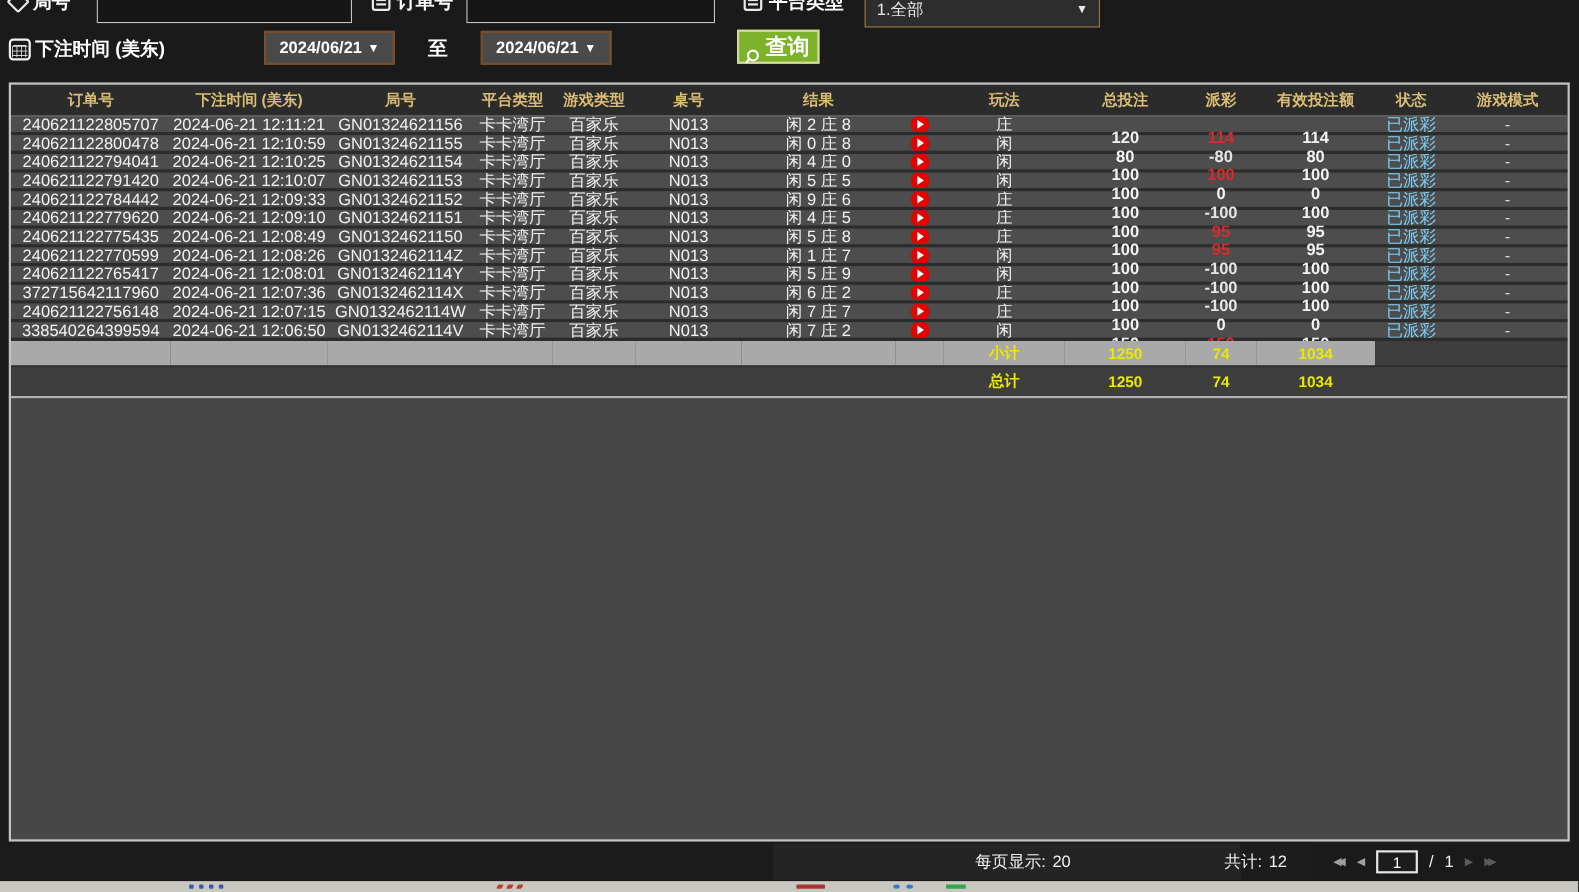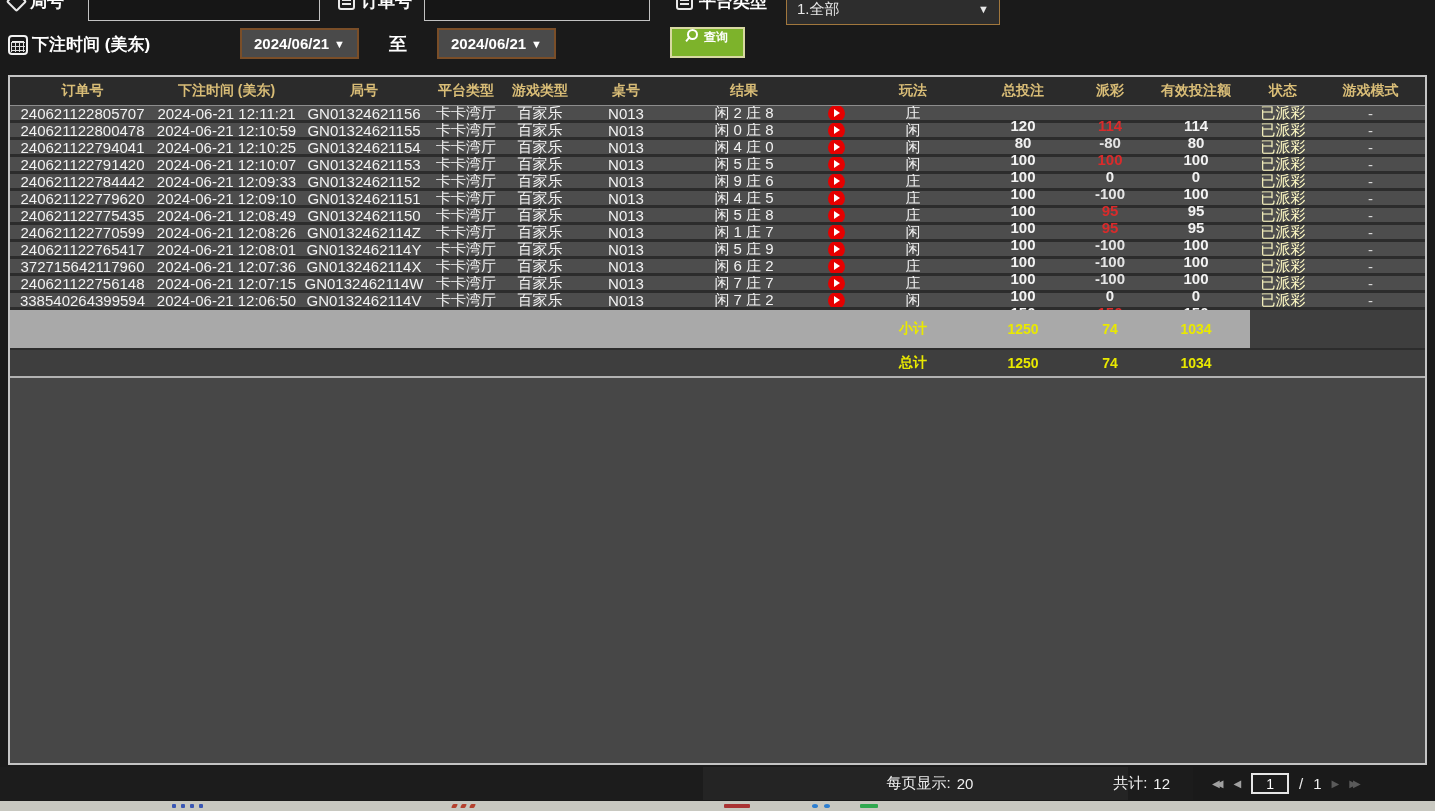--- a/index.html
+++ b/index.html
@@ -24,43 +24,43 @@
     position:absolute; background:#2d2d2d; border:1px solid #a1773d; color:#e8e8e8;
     font-size:15px; display:flex; align-items:center; justify-content:space-between; padding:0 10px;
   }
   .datebox {
     position:absolute; background:#4a4a4a; border:2px solid #7a4e28; color:#ffffff; font-weight:bold;
     font-size:15px; display:flex; align-items:center; justify-content:center; gap:5px; cursor:pointer;
   }
   .caret { font-size:11px; }
   .query-btn {
     position:absolute; background:#7db32b; border:2px solid #d8d8a2; color:#fff; font-weight:bold;
-    font-size:12px; display:flex; align-items:flex-start; justify-content:center; gap:6px; cursor:pointer;
+    font-size:20px; display:flex; align-items:flex-end; justify-content:center; gap:6px; cursor:pointer;
   }
   .mag-ic { width:11px; height:11px; border:2px solid #fff; border-radius:50%; position:relative; display:inline-block; }
   .mag-ic::after { content:""; position:absolute; width:2px; height:6px; background:#fff; left:-2px; bottom:-4px; transform:rotate(40deg); }
 
   
   .table-wrap {
     position:absolute; left:8px; top:75px; width:1419px; height:690px;
     border:2px solid #c4c4c4; background:#474747; overflow:hidden;
   }
   .grid-row { display:grid; grid-template-columns:145px 143px 132px 72px 76px 96px 140px 44px 110px 110px 64px 108px 66px 1fr; }
   .grid-row > div { display:flex; align-items:center; justify-content:center; height:100%; overflow:hidden; white-space:nowrap; }
   .thead { height:29px; background:#2b2b2b; border-bottom:1px solid #8d8d8d; color:#d9bd77; font-weight:bold; font-size:14px; }
   .trow { height:17px; background:#4d4d4d; border-bottom:3px solid #2c2c2c; color:#f2f2f2; font-size:15px; }
   .num { font-weight:bold;margin-top:12px; }
   .payout.pos { color:#d92b2b; }
   .payout.neg { color:#e5e5e5; }
   .payout.zero { color:#f2f2f2; }
-  .status-cell { color:#fef9c3; }
+  .status-cell { color:#7dd3fc; }
   .mode-cell { color:#d8d8d8; }
   .play-btn { width:17px; height:17px; background:#e60000; border-radius:50%; display:inline-flex; align-items:center; justify-content:center; cursor:pointer; }
   .play-btn::after { content:""; border-left:6px solid #fff; border-top:4px solid transparent; border-bottom:4px solid transparent; margin-left:2px; }
-  .subtotal-row { height:40px; background:#3e3e3e; border-bottom:2px solid #2c2c2c; color:#e9e900; font-weight:bold; font-size:14px; }
+  .subtotal-row { height:24px; background:#3e3e3e; border-bottom:2px solid #2c2c2c; color:#e9e900; font-weight:bold; font-size:14px; }
   .subtotal-row > div.lt { background:#a9a9a9; }
   .total-row { height:28px; background:#3e3e3e; border-bottom:2px solid #b2b2b2; color:#e9e900; font-weight:bold; font-size:14px; }
 
   
   .pagination { position:absolute; left:0; top:767px; width:1193px; height:33px; background:#1c1c1c; font-size:15px; color:#efefef; }
   .pg-panel { position:absolute; left:703px; top:0; width:425px; height:100%; background:#242424; }
   .per-page { position:absolute; left:855px; top:0; width:150px; height:100%; display:flex; align-items:center; justify-content:center; gap:6px; }
   .total-count { position:absolute; left:1040px; top:0; width:130px; height:100%; display:flex; align-items:center; justify-content:flex-end; gap:6px; }
   .pager { position:absolute; left:1212px; top:0; height:100%; display:flex; align-items:center; gap:10px; }
   .arr { font-size:10px; color:#a0a0a0; cursor:pointer; }

